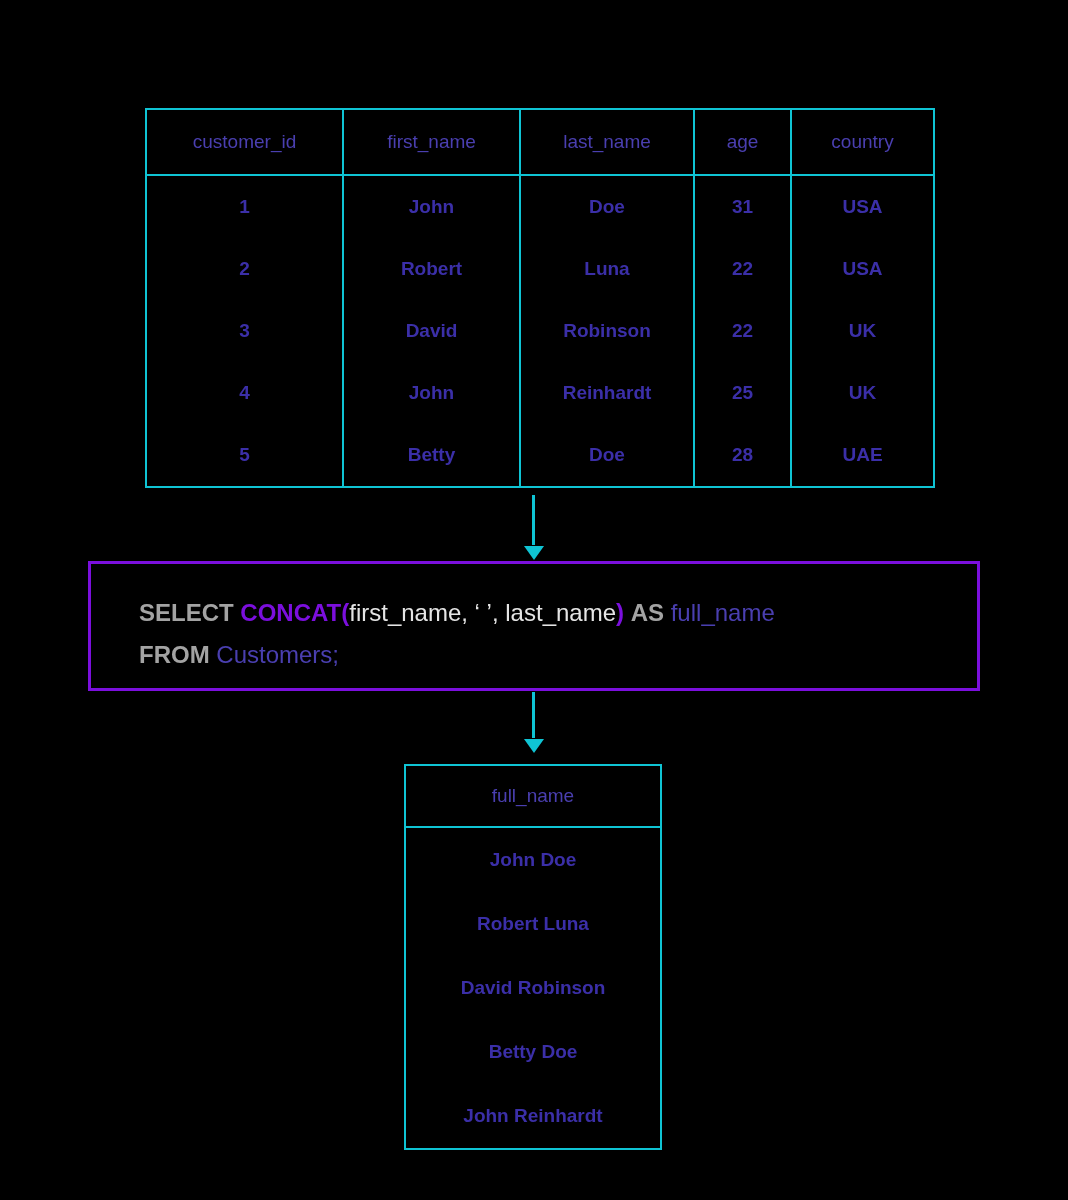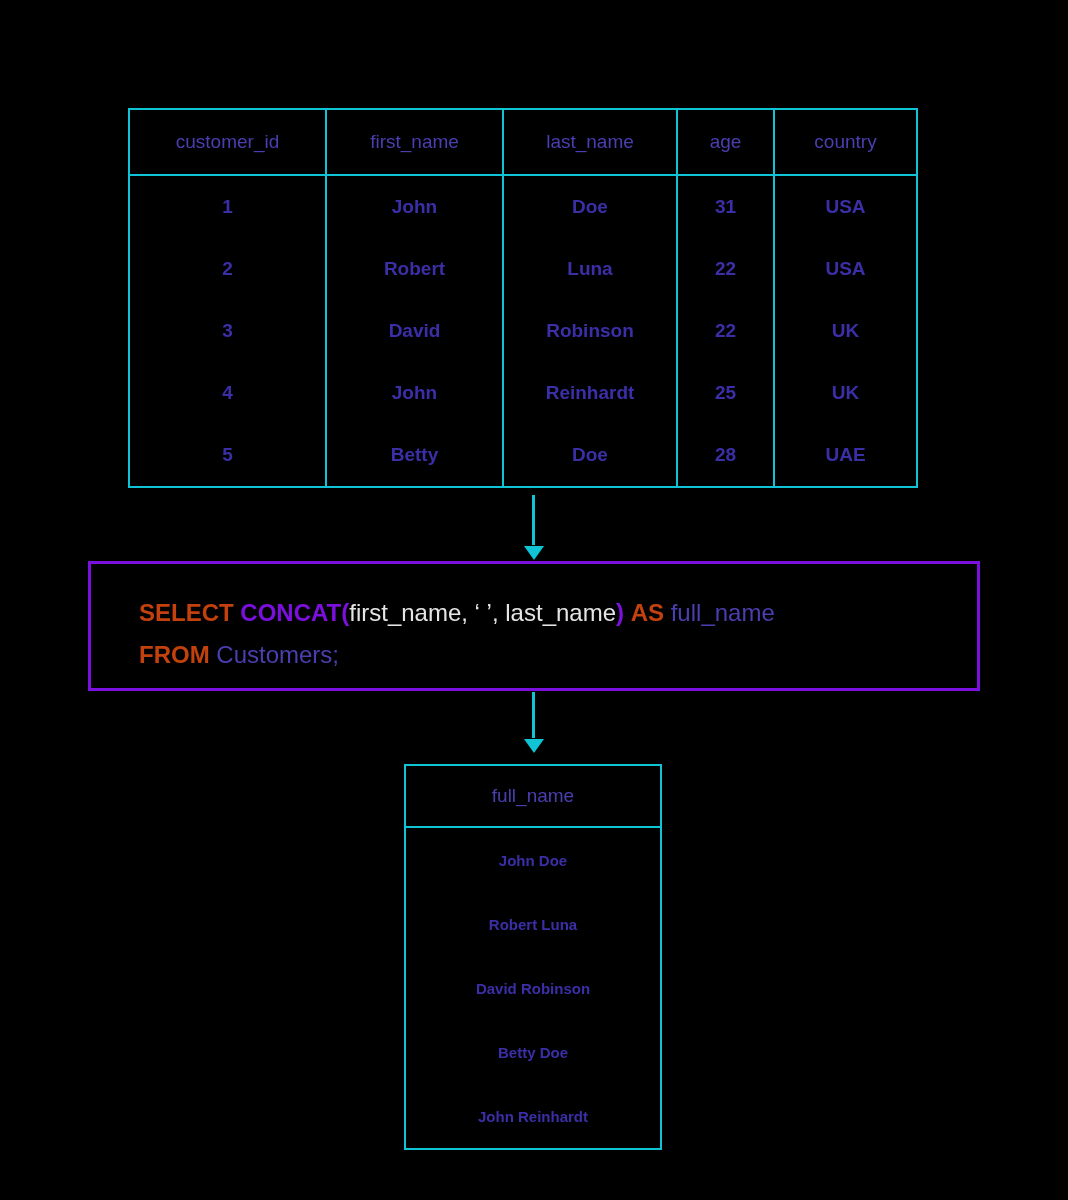--- a/index.html
+++ b/index.html
@@ -29,21 +29,21 @@
     width: 1068px;
     text-align: center;
     font-size: 26px;
     color: #4a3fb0;
     letter-spacing: 0.2px;
   }
 
   
   .source-table {
     position: absolute;
-    left: 128px;
+    left: 145px;
     top: 108px;
     width: 778px;
     border-collapse: collapse;
     table-layout: fixed;
   }
   .source-table td, .source-table th {
     border: 2.5px solid #0fc4d4;
     color: #3b2fa8;
     font-size: 19px;
     font-weight: bold;
@@ -102,21 +102,21 @@
     height: 130px;
     border: 3px solid #7b0fdd;
     box-sizing: border-box;
     padding: 28px 48px 0 48px;
   }
   .query-line {
     font-size: 24px;
     line-height: 42px;
     white-space: nowrap;
   }
-  .kw  { color: #c2410c; font-weight: bold; }
+  .kw  { color: #a3a3a3; font-weight: bold; }
   .fn  { color: #7b0fdd; font-weight: bold; }
   .arg { color: #e5e5e5; }
   .obj { color: #4a3fb0; }
 
   
   .result-table {
     position: absolute;
     left: 404px;
     top: 764px;
     width: 258px;
@@ -130,21 +130,21 @@
     font-size: 19px;
     color: #4a3fb0;
     text-align: center;
   }
   .result-table td {
     border-left: 2.5px solid #0fc4d4;
     border-right: 2.5px solid #0fc4d4;
     border-top: none;
     border-bottom: none;
     height: 62px;
-    font-size: 15px;
+    font-size: 19px;
     font-weight: bold;
     color: #3b2fa8;
     text-align: center;
   }
   .result-table tr:last-child td {
     border-bottom: 2.5px solid #0fc4d4;
   }
 </style>
 </head>
 <body>

